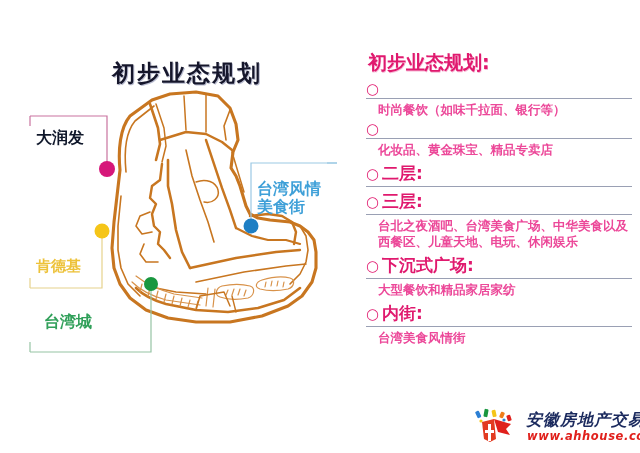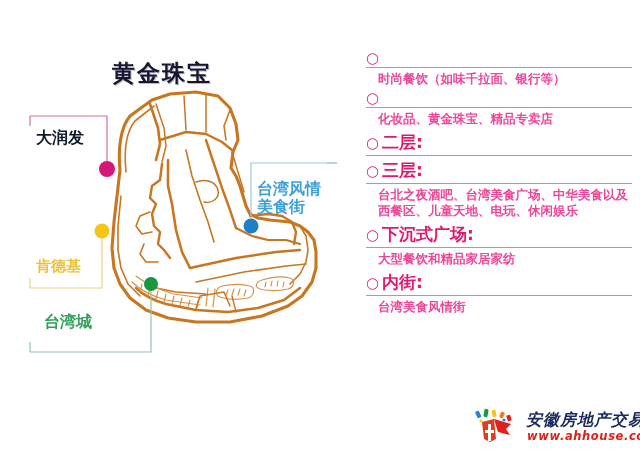--- a/index.html
+++ b/index.html
@@ -67,21 +67,21 @@
     color:#e0201c;letter-spacing:0.6px;white-space:nowrap;
   }
 </style>
 </head>
 <body>
 
 <div id="root">
 
   <div id="map-panel">
 
-    <div id="map-title">黄金珠宝</div>
+    <div id="map-title">初步业态规划</div>
 
     <svg class="map-svg" viewBox="0 0 358 453">
       <g fill="none" stroke="#c87620" stroke-linecap="round" stroke-linejoin="round">
 
         <path d="M120 170 C118 150 120 128 130 116 L152 100 L170 94 L196 92 L218 96 L230 108
                  L236 124 L238 140 L233 152 L231 168 L236 176 L240 186 L243 196
                  L246 206 L250 214 L258 218 L270 220 L290 222 L300 226 L308 232
                  L314 240 L316 252 L316 268 L312 282 L302 296 L288 306 L262 316
                  L230 322 L196 322 L168 318 L146 310 L130 298 L120 284 L114 268
                  L112 248 L114 222 L117 196 Z" stroke-width="3.1"></path>
@@ -166,20 +166,21 @@
     <div class="mlabel" id="label-darunfa">大润发</div>
     <div class="mlabel" id="label-kfc">肯德基</div>
     <div class="mlabel" id="label-taiwancheng">台湾城</div>
     <div class="mlabel" id="label-foodstreet">
       <div>台湾风情</div>
       <div>美食街</div>
     </div>
   </div>
 
   <div id="plan-panel">
+    <div id="plan-title">初步业态规划:</div>
 
     <div class="plan-group">
       <div class="plan-head">
         <span class="plan-bullet">○</span>
       </div>
       <div class="plan-rule"></div>
       <div class="plan-desc">时尚餐饮（如味千拉面、银行等）</div>
     </div>
 
     <div class="plan-group">

